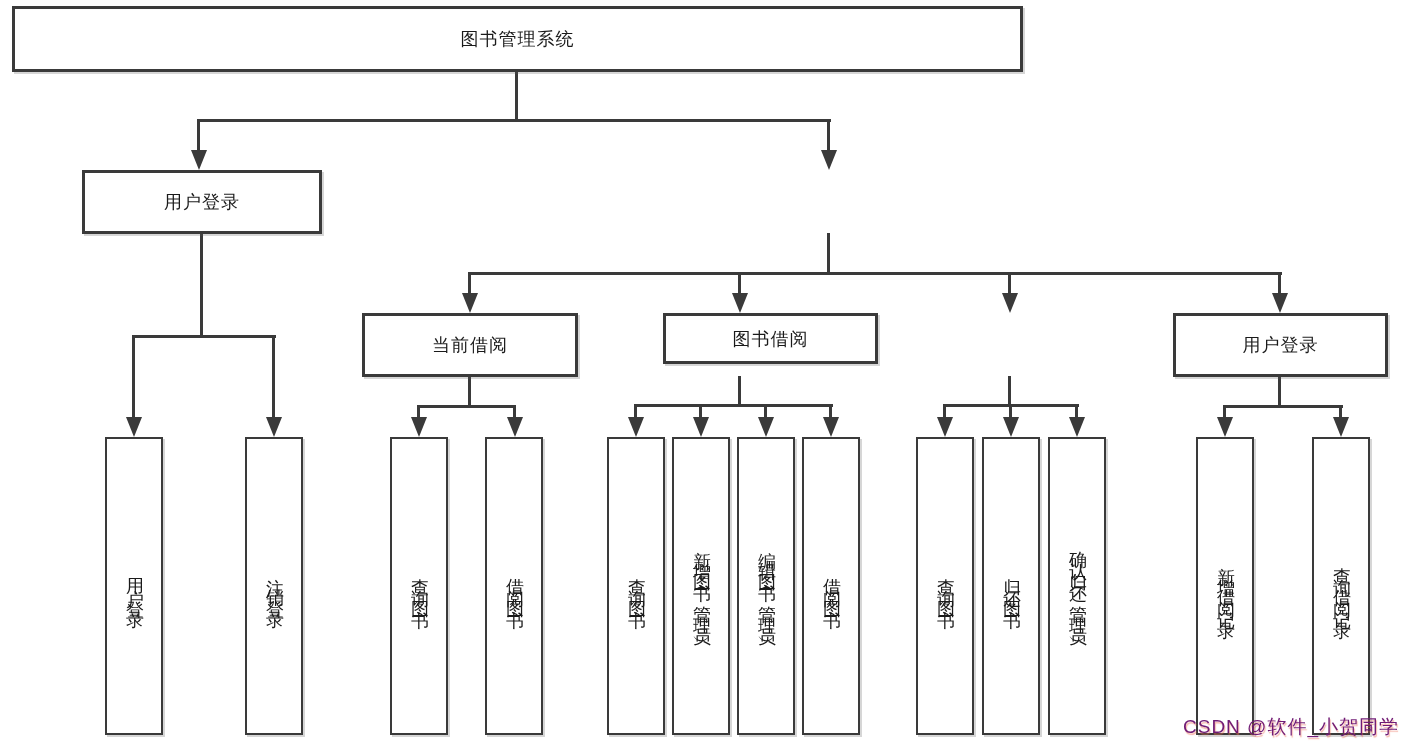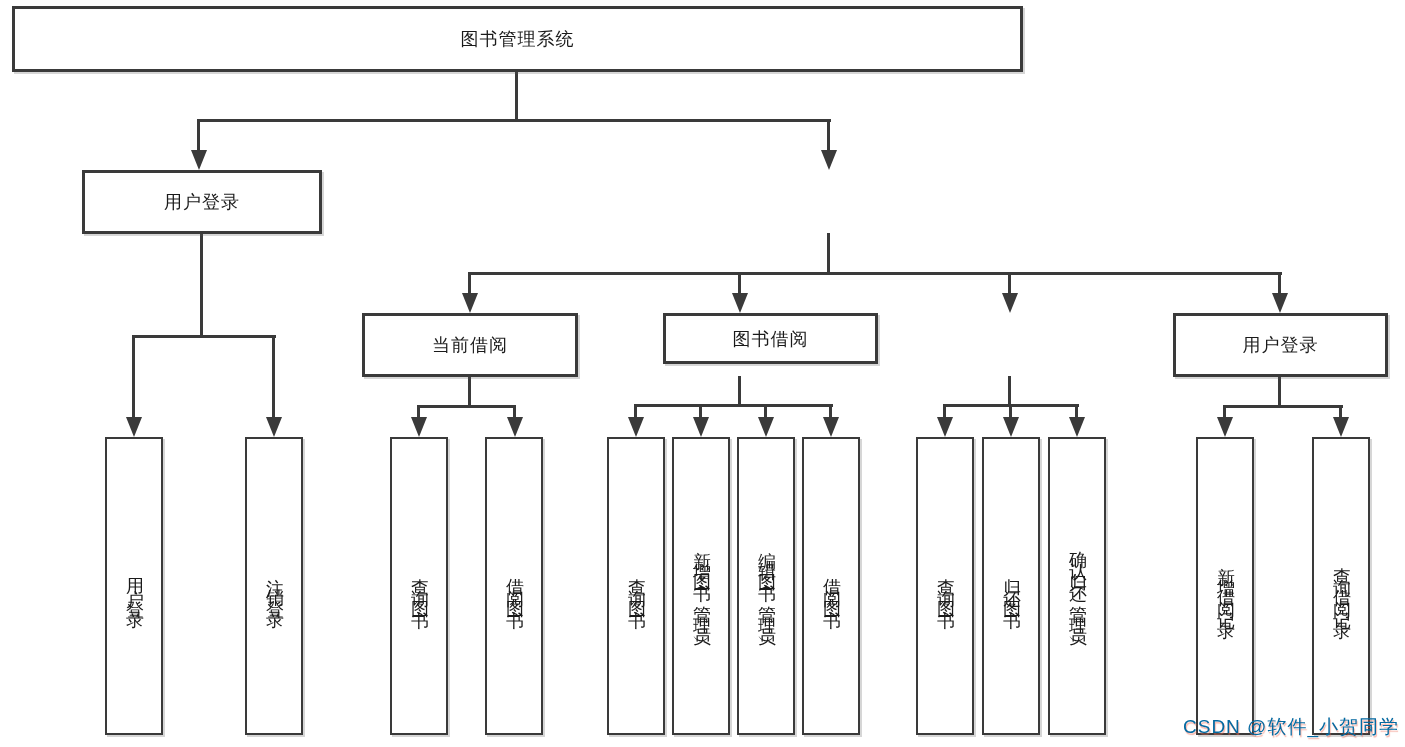--- a/index.html
+++ b/index.html
@@ -7,21 +7,21 @@
           font-family:"Liberation Sans","DejaVu Sans",sans-serif;}
   .box{position:absolute;background:#ffffff;border:3px solid #3a3a3a;box-sizing:border-box;
        box-shadow:2px 2px 0 rgba(90,90,90,0.25);display:flex;align-items:center;justify-content:center;
        font-size:18px;color:#1a1a1a;letter-spacing:1px;z-index:2;}
   .leafbox{border-width:2px;}
   .vtext{writing-mode:vertical-rl;text-orientation:mixed;letter-spacing:11px;line-height:1.1;
          font-size:18px;color:#1a1a1a;}
   .ln{position:absolute;background:#3a3a3a;z-index:1;}
   .tri{position:absolute;width:0;height:0;border-left:8px solid transparent;
        border-right:8px solid transparent;border-top:20px solid #3a3a3a;z-index:1;}
-  .watermark{position:absolute;left:1183px;top:714px;font-size:19px;color:#0369a1;
+  .watermark{position:absolute;left:1183px;top:714px;font-size:19px;color:#701a75;
              text-shadow:1px 2px 1px rgba(238,108,86,0.5);white-space:nowrap;z-index:5;
              letter-spacing:1px;}
 </style>
 </head>
 <body>
 
 <div class="canvas">
 
   <div class="ln" style="left:515px;top:68px;width:3px;height:53px"></div>
   <div class="ln" style="left:197px;top:119px;width:634px;height:3px"></div>

